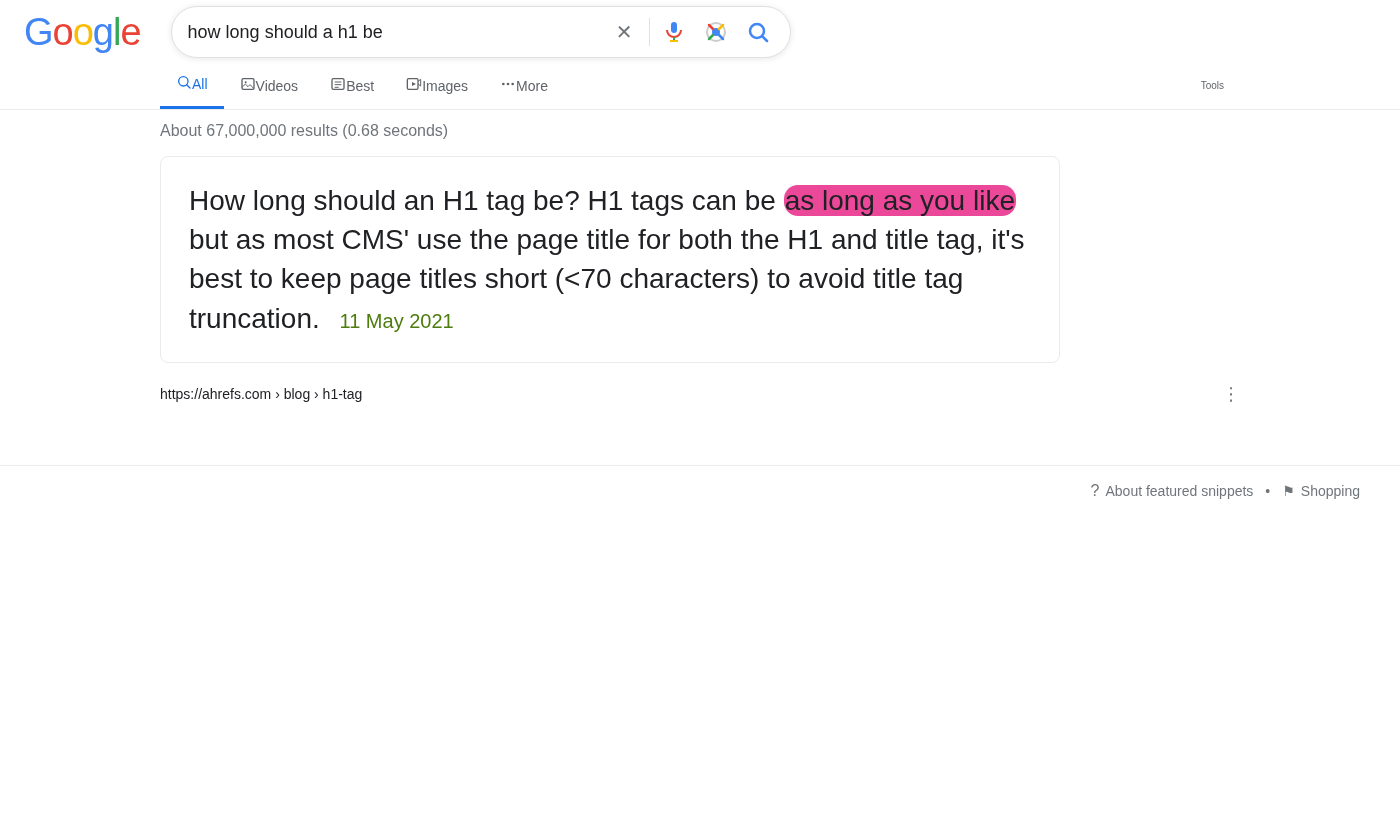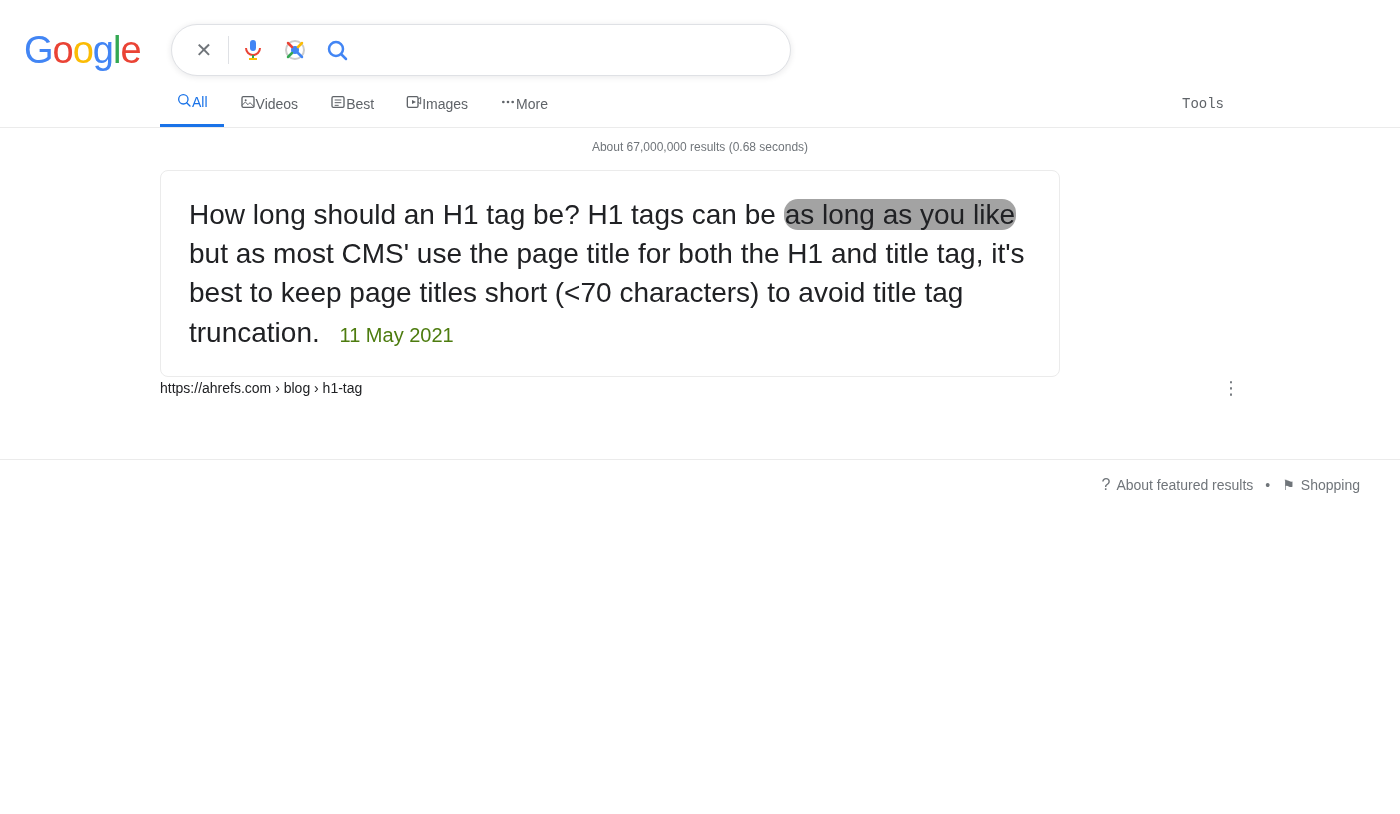--- a/index.html
+++ b/index.html
@@ -7,21 +7,21 @@
       font-family: Arial, sans-serif;
       background: #fff;
       color: #202124;
       font-size: 14px;
     }
 
     
     .header {
       display: flex;
       align-items: center;
-      padding: 24px 24px 0 24px;
+      padding: 6px 24px 0 24px;
       gap: 20px;
     }
 
     .logo {
       display: flex;
       align-items: center;
       flex-shrink: 0;
       margin-right: 10px;
     }
 
@@ -129,63 +129,62 @@
     .nav-tab .tab-icon {
       font-size: 16px;
     }
 
     .nav-spacer { flex: 1; }
 
     .tools-tab {
       padding: 12px 16px;
       cursor: pointer;
       color: #5f6368;
-      font-size: 14px;
-      font-family: Liberation Mono, monospace;
+      font-size: 10px;
     }
 
     
     .main-content {
       padding: 0 160px;
     }
 
     .results-count {
       color: #70757a;
-      font-size: 12px;
+      font-size: 16px;
       padding: 12px 0 16px 0;
-      text-align: center;
     }
 
     
     .featured-snippet {
       border: 1px solid #ebebeb;
       border-radius: 8px;
       padding: 24px 28px;
       max-width: 900px;
       margin-bottom: 0;
     }
 
     .snippet-text {
       font-size: 28px;
       line-height: 1.4;
       color: #202124;
       font-weight: 400;
     }
 
     .highlight {
-      background-color: #a3a3a3;
+      background-color: #ec4899;
       border-radius: 14px;
       padding: 0 1px;
     }
 
     
     .result-url-row {
       display: flex;
       align-items: center;
       gap: 9px;
+      margin-top: 20px;
       padding: 0;
       justify-content: space-between;
     }
 
     .result-url {
       color: #202124;
       font-size: 14px;
     }
 
     .result-url-dots {
@@ -234,20 +233,21 @@
 
 <div class="header">
 
   <div class="logo">
     <span class="logo-text">
       <span class="logo-g">G</span><span class="logo-o1">o</span><span class="logo-o2">o</span><span class="logo-gl">g</span><span class="logo-e">l</span><span class="logo-o1">e</span>
     </span>
   </div>
 
   <div class="search-bar">
+    <input class="search-input" type="text" value="how long should a h1 be" style="">
     <span class="search-clear">✕</span>
     <div class="search-divider"></div>
     <div class="search-icon-group">
 
       <div class="mic-icon">
         <svg class="mic-svg" viewBox="0 0 24 24" xmlns="http://www.w3.org/2000/svg">
           <rect x="9" y="2" width="6" height="11" rx="3" fill="#4285F4"></rect>
           <path d="M5 10a7 7 0 0 0 14 0" fill="none" stroke="#EA4335" stroke-width="2"></path>
           <line x1="12" y1="17" x2="12" y2="21" stroke="#34A853" stroke-width="2"></line>
           <line x1="8" y1="21" x2="16" y2="21" stroke="#FBBC05" stroke-width="2"></line>
@@ -354,20 +354,20 @@
   <div class="result-url-row">
     <span class="result-url">https://ahrefs.com › blog › h1-tag</span>
     <span class="result-url-dots">⋮</span>
   </div>
 
 </div>
 
 <div class="bottom-bar">
   <div class="bottom-bar-item">
     <span style="font-size: 16px; color: #70757a;">?</span>
-    <span>About featured results</span>
+    <span>About featured snippets</span>
   </div>
   <span class="bottom-bar-dot">•</span>
   <div class="bottom-bar-item">
     <span style="font-size: 14px; color: #70757a;">⚑</span>
     <span>Shopping</span>
   </div>
 </div>
 
 </body></html>

